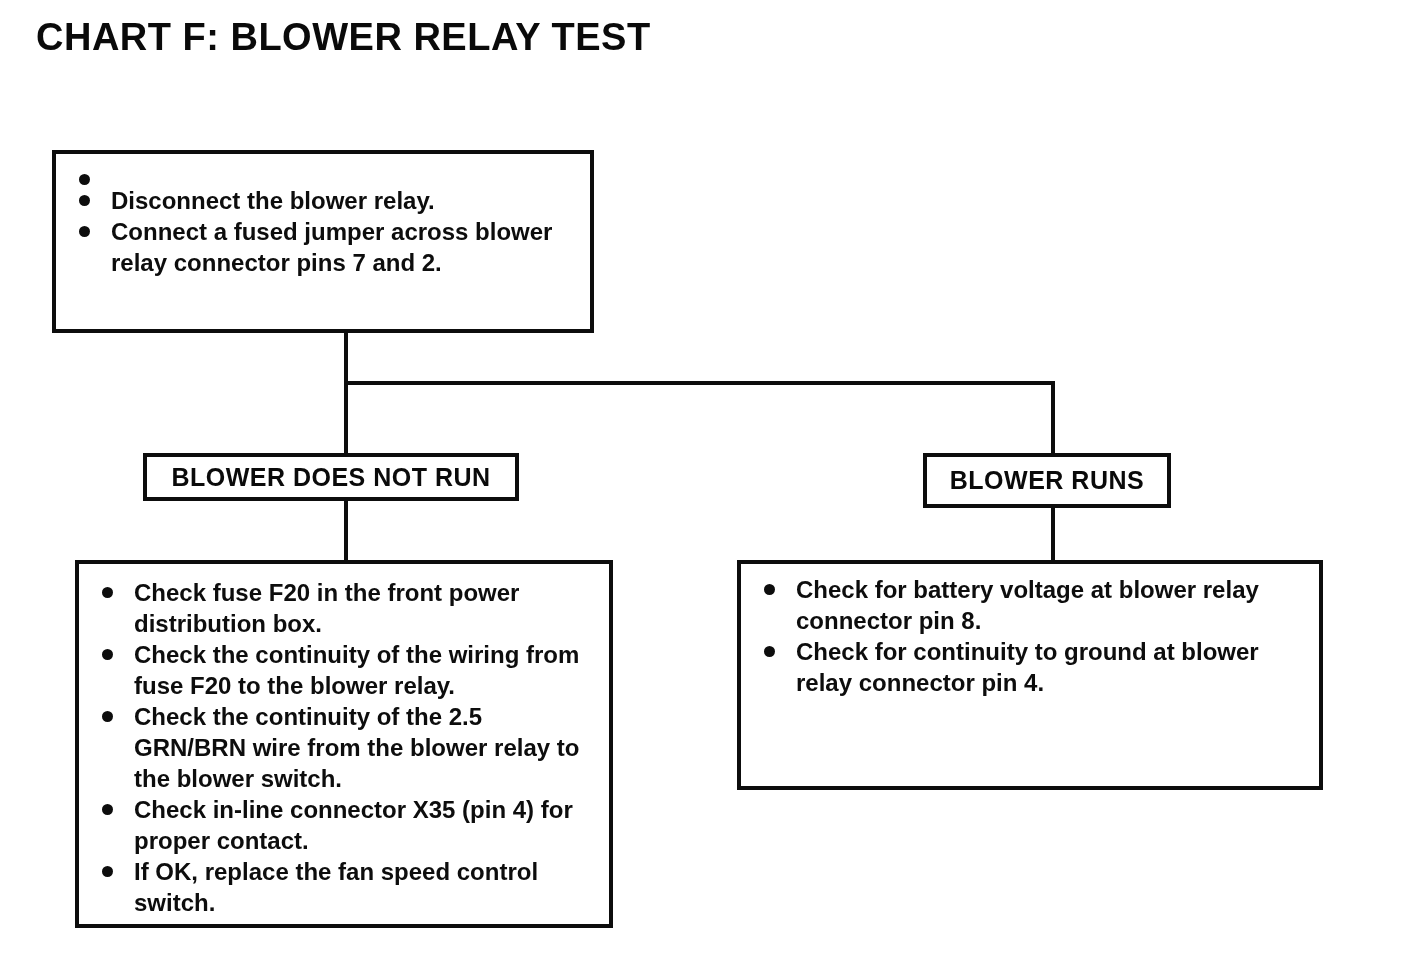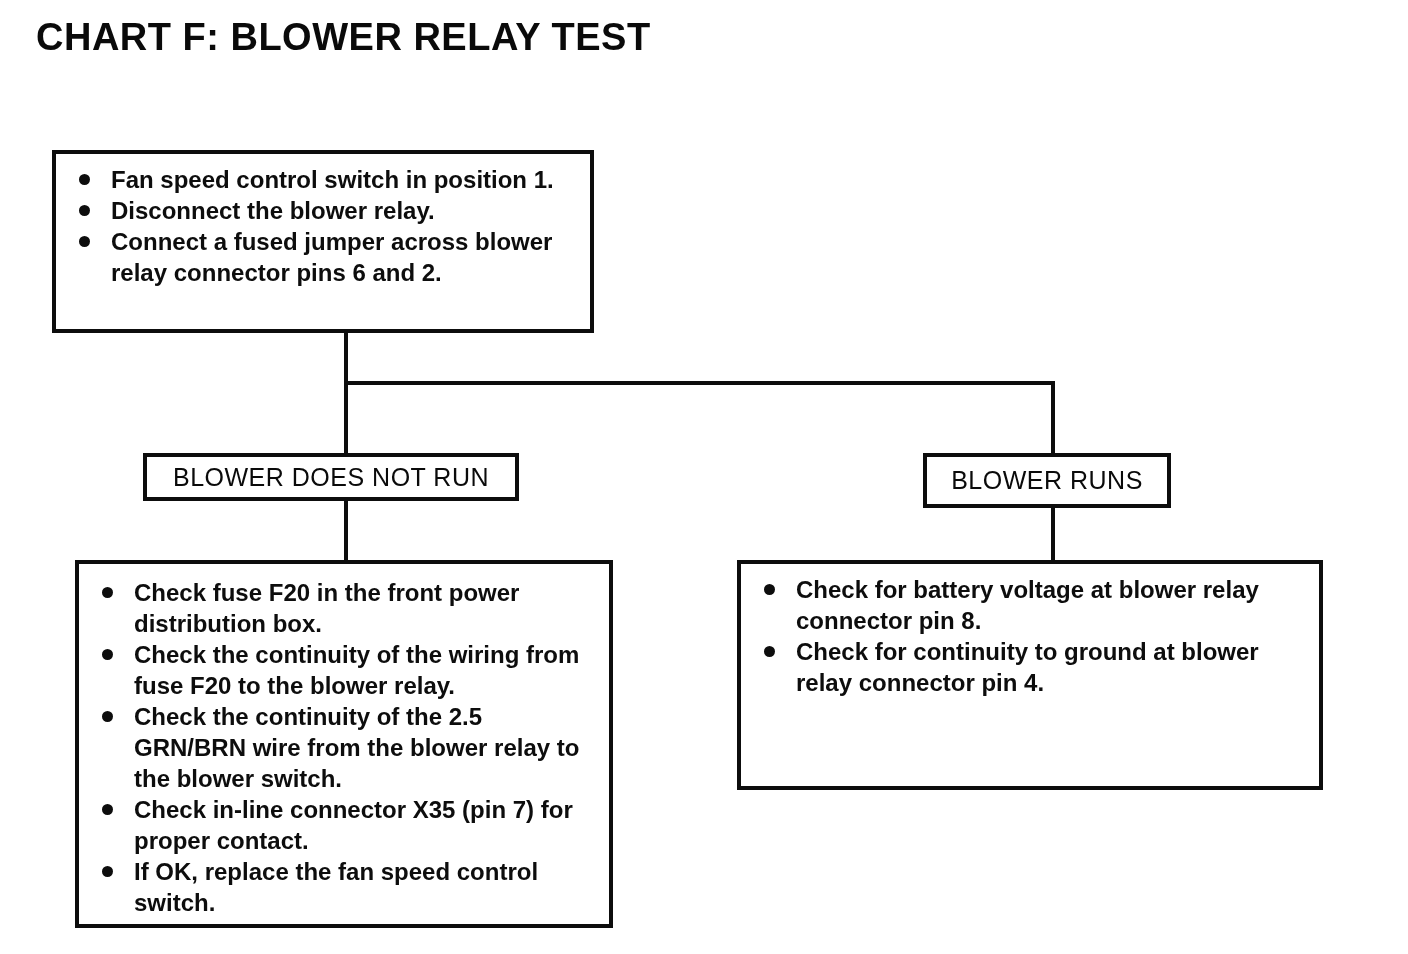--- a/index.html
+++ b/index.html
@@ -47,21 +47,21 @@
     height: 11px;
     margin: 10px 21px 0 3px;
     border-radius: 50%;
     background: #0d0d0d;
   }
   .label-node {
     display: flex;
     align-items: center;
     justify-content: center;
     font-size: 25px;
-    font-weight: 400;
+    font-weight: 700;
     letter-spacing: 0.5px;
     white-space: nowrap;
     text-align: center;
   }
   .connector {
     position: absolute;
     background: #0d0d0d;
   }
   
   #setup-box   { left: 52px;  top: 150px; width: 542px; height: 183px; }
@@ -87,29 +87,28 @@
   <div class="connector" id="conn-horizontal"></div>
   <div class="connector" id="conn-left-drop"></div>
   <div class="connector" id="conn-right-drop"></div>
   <div class="connector" id="conn-left-stub"></div>
   <div class="connector" id="conn-right-stub"></div>
 
   <div class="node bullet-box" id="setup-box">
     <ul class="bullet-list">
       <li class="bullet-item">
         <span class="dot"></span>
-        <span>Fan speed control switch in position 1.</span>
       </li>
       <li class="bullet-item">
         <span class="dot"></span>
         <span>Disconnect the blower relay.</span>
       </li>
       <li class="bullet-item">
         <span class="dot"></span>
-        <span>Connect a fused jumper across blower relay connector pins 6 and 2.</span>
+        <span>Connect a fused jumper across blower relay connector pins 7 and 2.</span>
       </li>
     </ul>
   </div>
 
   <div class="node label-node" id="left-label">
     <span>BLOWER DOES NOT RUN</span>
   </div>
   <div class="node label-node" id="right-label">
     <span>BLOWER RUNS</span>
   </div>
@@ -123,21 +122,21 @@
       <li class="bullet-item">
         <span class="dot"></span>
         <span>Check the continuity of the wiring from fuse F20 to the blower relay.</span>
       </li>
       <li class="bullet-item">
         <span class="dot"></span>
         <span>Check the continuity of the 2.5 GRN/BRN wire from the blower relay to the blower switch.</span>
       </li>
       <li class="bullet-item">
         <span class="dot"></span>
-        <span>Check in-line connector X35 (pin 7) for proper contact.</span>
+        <span>Check in-line connector X35 (pin 4) for proper contact.</span>
       </li>
       <li class="bullet-item">
         <span class="dot"></span>
         <span>If OK, replace the fan speed control switch.</span>
       </li>
     </ul>
   </div>
 
   <div class="node bullet-box" id="right-box">
     <ul class="bullet-list">

